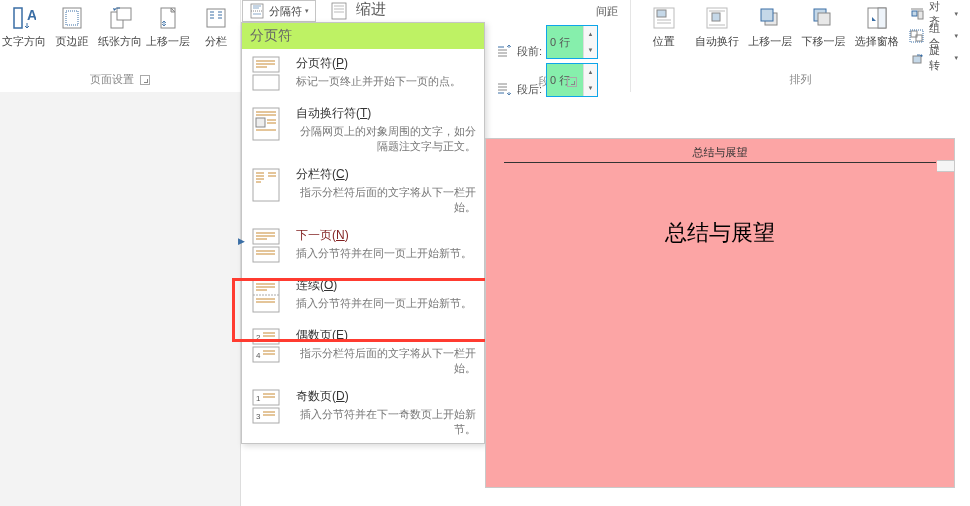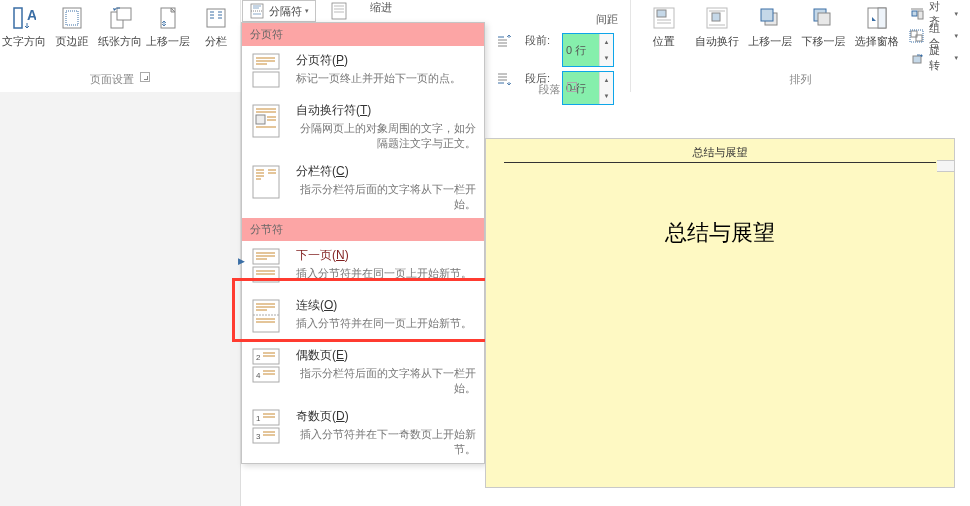--- a/index.html
+++ b/index.html
@@ -3,49 +3,49 @@
   <meta charset="utf-8">
   <style>
     * { margin: 0; padding: 0; box-sizing: border-box; font-family: "Microsoft YaHei", sans-serif; }
     body { width: 970px; height: 506px; background: #fff; overflow: hidden; position: relative; }
     .ribbon { display: flex; background: #fff; height: 92px; }
     .group { display: flex; flex-direction: column; align-items: center; padding: 2px 6px; position: relative; border-right: 1px solid #e5e5e5; }
     .group-row { display: flex; align-items: flex-start; }
     .btn-large { display: flex; flex-direction: column; align-items: center; justify-content: flex-start; width: 48px; padding: 2px; font-size: 11px; color: #444; cursor: default; }
     .btn-large .icon-box { height: 28px; display: flex; align-items: center; justify-content: center; margin-bottom: 2px; }
     .btn-large span.lbl { font-size: 11px; color: #444; line-height: 14px; }
-    .group-label { font-size: 11px; color: #888; padding: 4px 0 2px 0; display: flex; align-items: flex-start; gap: 6px; }
+    .group-label { font-size: 11px; color: #888; padding: 4px 0 2px 0; display: flex; align-items: center; gap: 6px; }
     .dlg-launcher { width: 10px; height: 10px; border: 1px solid #aaa; position: relative; }
     .dlg-launcher::after { content: ""; position: absolute; right: 1px; bottom: 1px; width: 3px; height: 3px; border-right: 1px solid #888; border-bottom: 1px solid #888; }
     .indent-spacing { width: 125px; font-size: 11px; color: #555; }
     .indent-spacing .hdr { display: flex; justify-content: space-between; padding: 0 2px 4px 2px; }
-    .spin-row { display: flex; align-items: flex-start; padding: 2px 0; gap: 12px; }
+    .spin-row { display: flex; align-items: flex-end; padding: 2px 0; gap: 4px; }
     .spin-row .spin-icon { width: 18px; height: 16px; display: flex; align-items: center; justify-content: center; }
     .spin-row .spin-label { font-size: 11px; color: #555; }
     .spin-input { border: 1px solid #0ea5e9; width: 52px; height: 34px; font-size: 11px; padding: 0 3px; display: flex; align-items: center; background: #86efac; position: relative; }
     .spin-input .spin-arrows { position: absolute; right: 0; top: 0; bottom: 0; width: 14px; display: flex; flex-direction: column; border-left: 1px solid #ddd; }
     .spin-input .spin-arrows div { flex: 1; display: flex; align-items: center; justify-content: center; font-size: 6px; color: #666; background: #f7f7f7; }
     .arrange-group .btn-large { width: 54px; }
     .small-stack { display: flex; flex-direction: column; justify-content: flex-start; padding: 2px; gap: 2px; font-size: 11px; color: #555; }
     .small-stack .small-btn { display: flex; align-items: center; gap: 4px; height: 20px; padding: 0 4px; }
     
     
     .breaks-trigger { position: absolute; left: 242px; top: 0; display: flex; align-items: center; height: 22px; padding: 0 6px; background: #fff; border: 1px solid #c5c5c5; font-size: 11px; color: #444; }
     .breaks-menu { position: absolute; left: 241px; top: 22px; width: 244px; background: #fff; border: 1px solid #c5c5c5; box-shadow: 2px 2px 6px rgba(0,0,0,0.15); }
-    .breaks-menu .section-header { background: #fca5a5; color: #666; font-size: 11px; padding: 4px 8px; }
+    .breaks-menu .section-header { background: #bef264; color: #666; font-size: 14px; padding: 4px 8px; }
     .breaks-menu .menu-item { display: flex; align-items: flex-start; padding: 6px 8px; gap: 12px; }
     .breaks-menu .menu-item .mi-icon { width: 34px; height: 38px; flex-shrink: 0; display: flex; align-items: center; justify-content: center; }
     .breaks-menu .menu-item .mi-text .mi-title { font-size: 12px; color: #333; margin-bottom: 2px; }
     .breaks-menu .menu-item .mi-text .mi-desc { font-size: 11px; color: #777; line-height: 15px; text-align: right; }
     .breaks-menu .menu-item.hover .mi-title { color: #7f1d1d; }
     
     .highlight-box { position: absolute; left: 232px; top: 278px; width: 263px; height: 64px; border: 3px solid #ff3b30; pointer-events: none; }
     
     
-    .doc-page { position: absolute; left: 485px; top: 138px; right: 15px; height: 350px; background: #fef9c3; border: 1px solid #c9c9c9; }
+    .doc-page { position: absolute; left: 485px; top: 138px; right: 15px; height: 350px; background: #fca5a5; border: 1px solid #c9c9c9; }
     .doc-page .doc-header-line { font-family: "SimSun", serif; font-size: 11px; color: #333; text-align: center; padding: 6px 0 2px 0; }
     .doc-page .doc-header-border { border-bottom: 1px solid #333; margin: 0 18px; }
     .doc-page .doc-title { font-family: "SimHei", "Microsoft YaHei", sans-serif; font-size: 22px; color: #000; text-align: center; margin-top: 55px; }
     .ruler-bump { position: absolute; right: 15px; top: 160px; width: 18px; height: 12px; background: #f5f5f5; border: 1px solid #c9c9c9; border-left: none; }
     .left-margin { position: absolute; left: 0; top: 92px; width: 241px; bottom: 0; background: #f3f3f3; }
     .left-margin::after { content: ""; position: absolute; right: 0; top: 0; bottom: 0; width: 1px; background: #ddd; }
     
     svg { display: block; }
     u { text-decoration: underline; }
   </style>
@@ -113,21 +113,21 @@
     </div>
     <div class="group-label">
       <span>页面设置</span>
       <div class="dlg-launcher"></div>
     </div>
   </div>
 
   <div class="group" style="width:244px; border-right:none;">
   </div>
 
-  <div class="group" style="width:146px; padding-top:12px;">
+  <div class="group" style="width:146px; padding-top:4px;">
     <div class="indent-spacing" style="height:66px">
       <div class="hdr">
           <span></span>
           <span>间距</span>
         </div>
       <div class="spin-row">
         <div class="spin-icon">
             <svg width="14" height="14">
               <line x1="1" y1="3" x2="7" y2="3" stroke="#3a6ea5"></line>
               <line x1="1" y1="6" x2="10" y2="6" stroke="#888"></line>
@@ -252,21 +252,21 @@
             <span style="font-size:7px;color:#666">▾</span>
           </div>
       </div>
     </div>
     <div class="group-label" style="align-self:center">
         <span>排列</span>
       </div>
   </div>
 </div>
 
-<div style="position:absolute;left:370px;top:0;font-size:11px;color:#555">缩进</div>
+<div style="position:absolute;left:356px;top:0;font-size:15px;color:#555">缩进</div>
 
 <div class="left-margin"></div>
 
 <div class="breaks-trigger">
   <svg width="16" height="16" style="margin-right:4px">
       <rect x="2" y="1" width="12" height="14" fill="#fff" stroke="#888" stroke-width="0.8"></rect>
       <line x1="4" y1="3" x2="12" y2="3" stroke="#3a6ea5" stroke-width="0.6"></line>
       <line x1="4" y1="5" x2="10" y2="5" stroke="#3a6ea5" stroke-width="0.6"></line>
       <line x1="2" y1="8" x2="14" y2="8" stroke="#888" stroke-dasharray="1,1"></line>
       <line x1="4" y1="11" x2="12" y2="11" stroke="#3a6ea5" stroke-width="0.6"></line>
@@ -332,21 +332,20 @@
           <line x1="17" y1="6" x2="25" y2="6" stroke="#c98b34"></line>
           <line x1="17" y1="9" x2="25" y2="9" stroke="#c98b34"></line>
         </svg>
       </div>
     <div class="mi-text">
         <div class="mi-title"><span>分栏符(<u>C</u>)</span></div>
         <div class="mi-desc">指示分栏符后面的文字将从下一栏开始。</div>
       </div>
   </div>
 
-  <div class="section-header">分节符</div>
 
   <div class="menu-item hover">
     <div class="mi-icon">
         <svg width="32" height="36">
           <rect x="2" y="1" width="26" height="15" fill="#fff" stroke="#aaa"></rect>
           <line x1="5" y1="5" x2="24" y2="5" stroke="#c98b34"></line>
           <line x1="5" y1="8" x2="24" y2="8" stroke="#c98b34"></line>
           <line x1="5" y1="11" x2="16" y2="11" stroke="#c98b34"></line>
           <rect x="2" y="19" width="26" height="15" fill="#fff" stroke="#aaa"></rect>
           <line x1="5" y1="23" x2="24" y2="23" stroke="#c98b34"></line>

